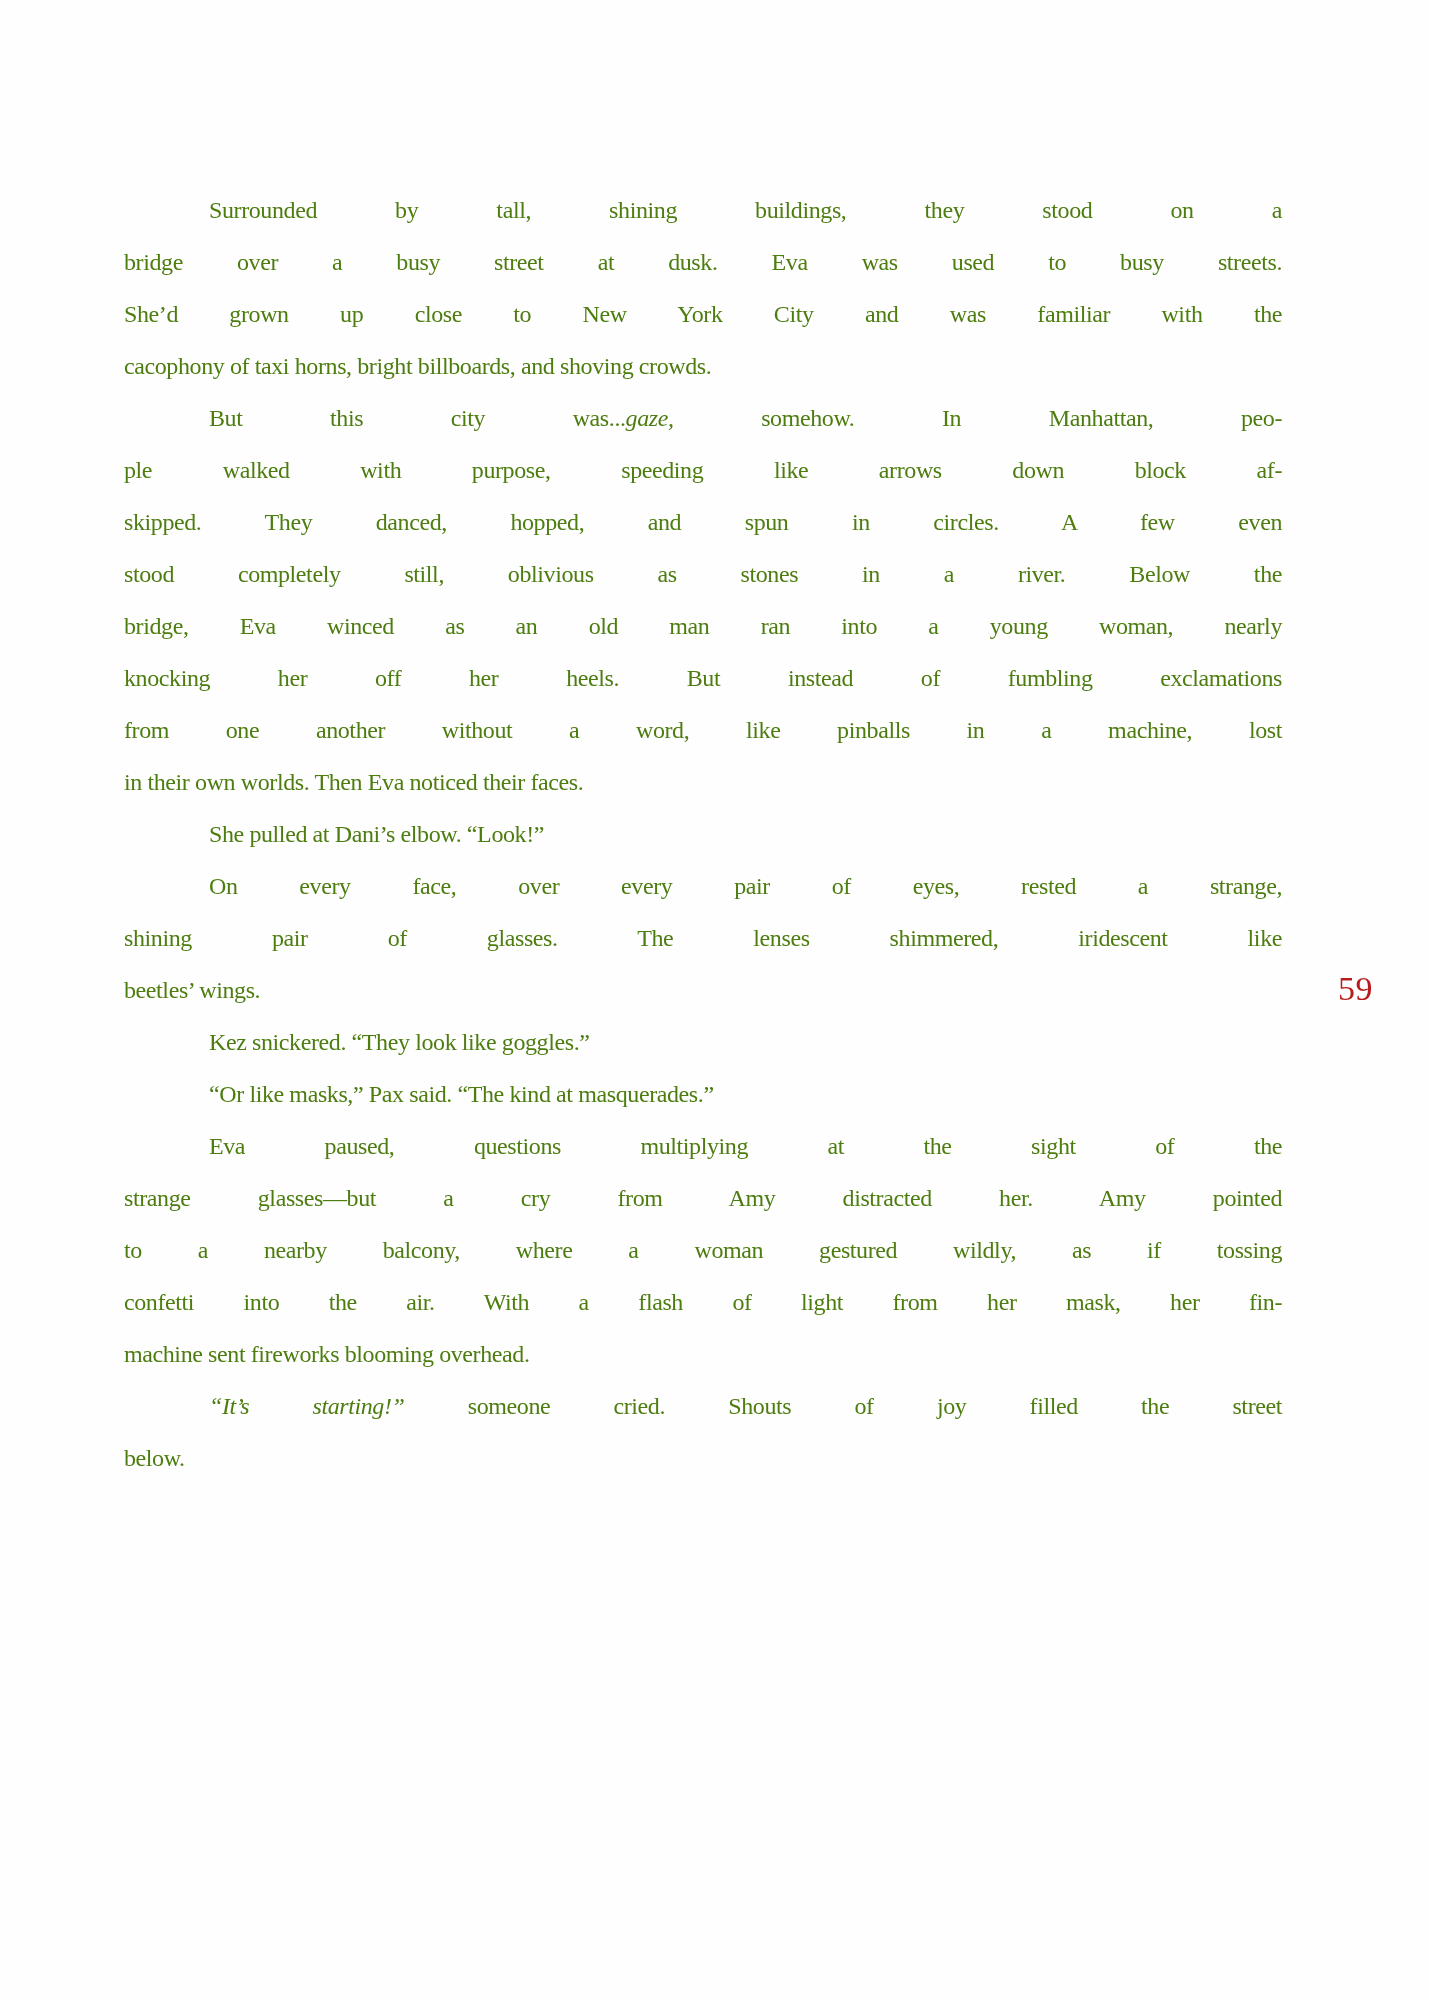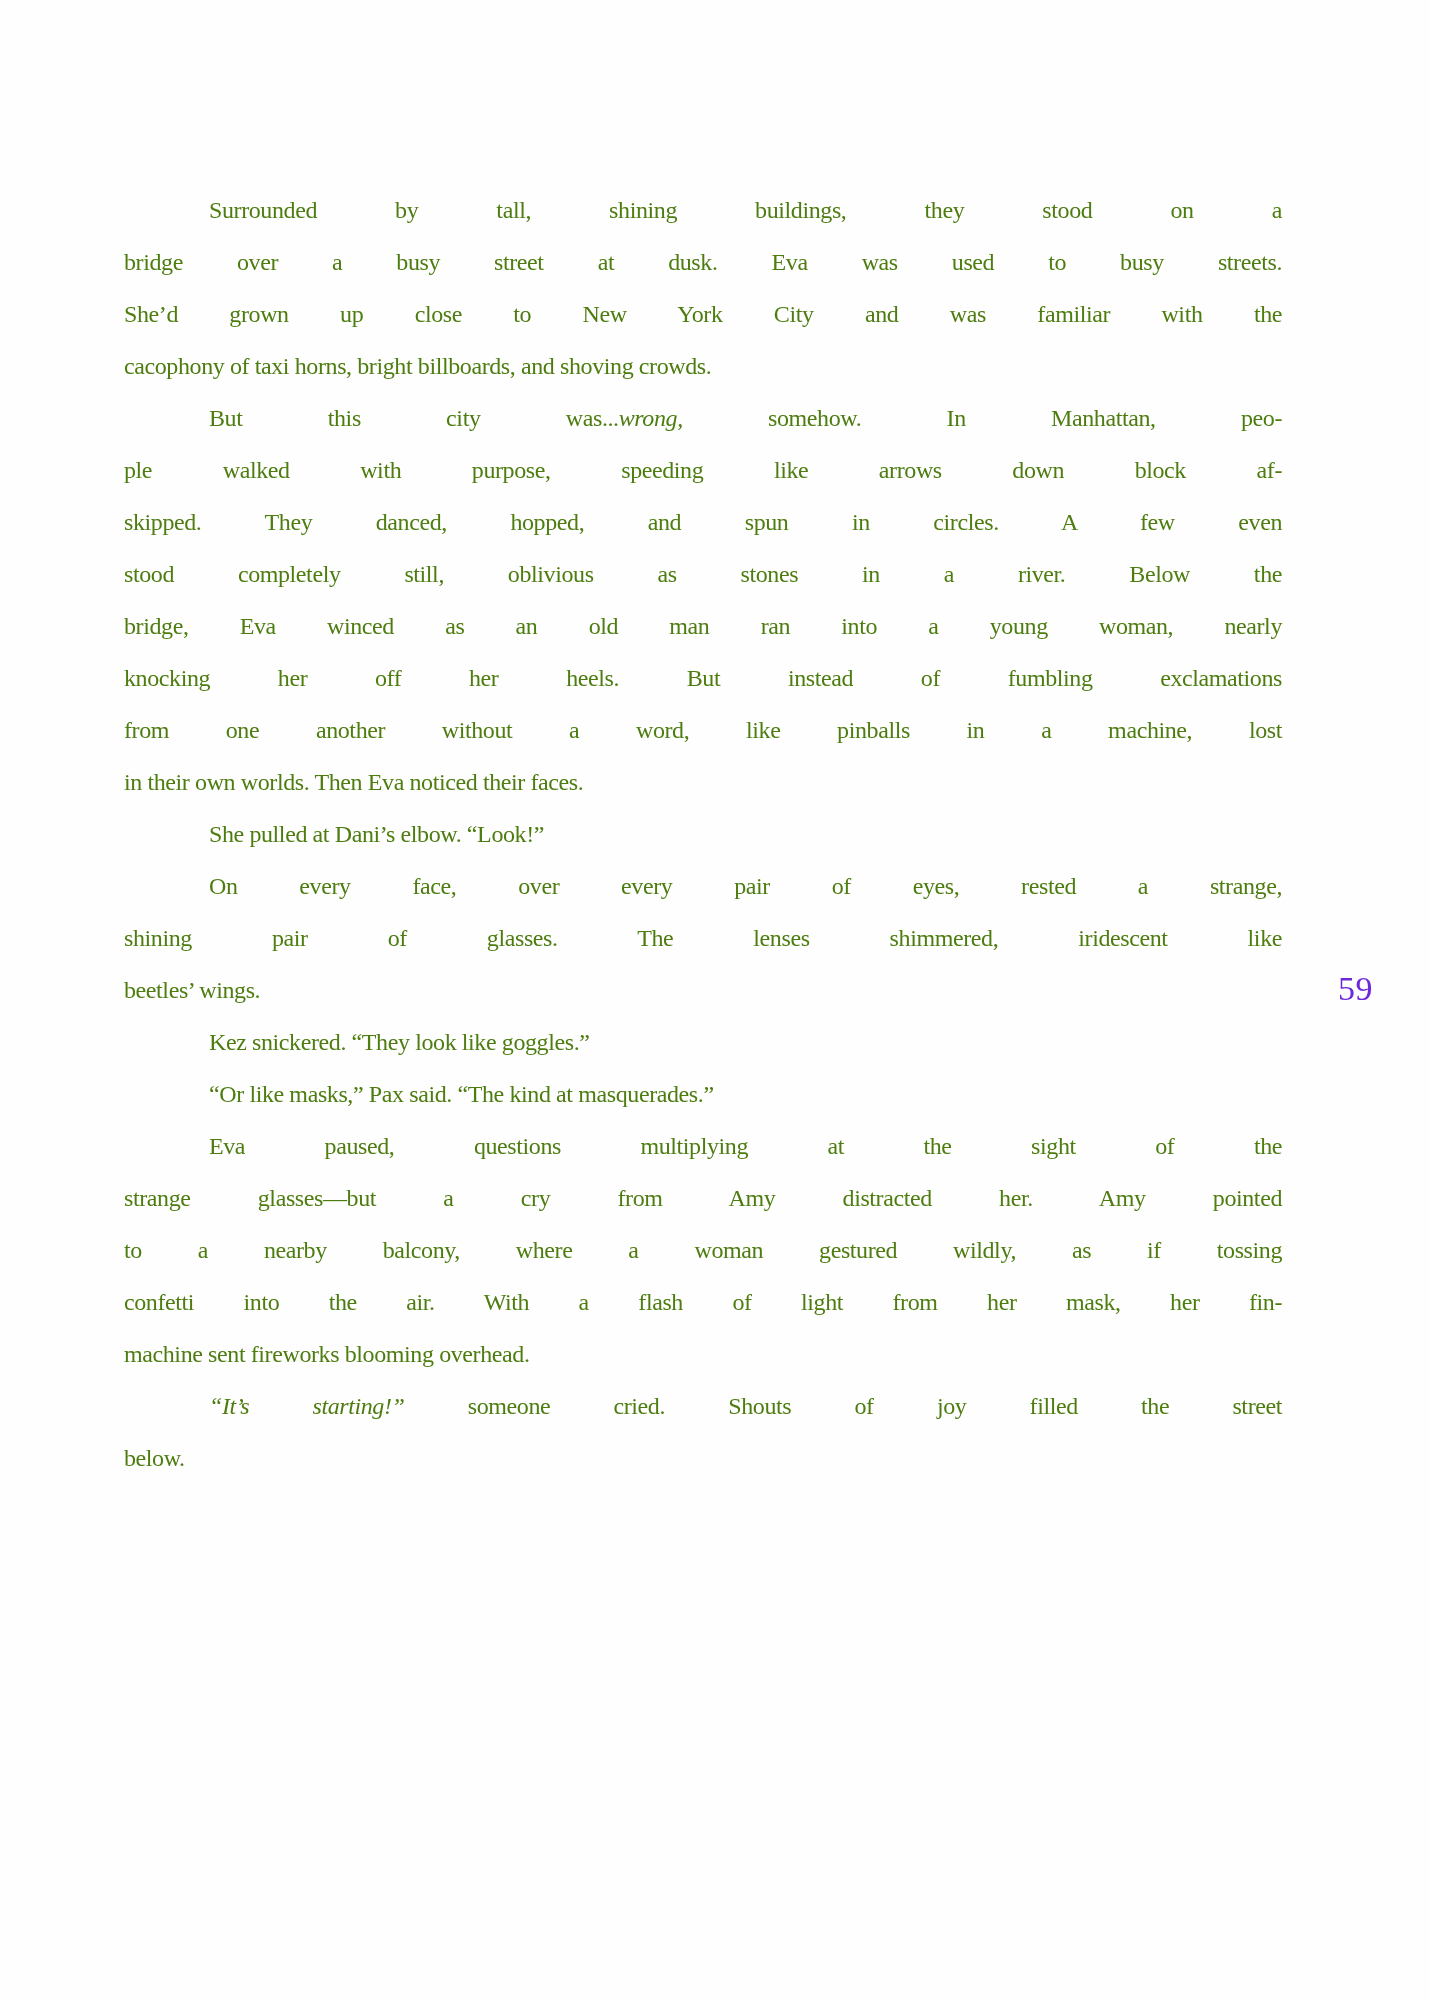--- a/index.html
+++ b/index.html
@@ -43,36 +43,36 @@
     font-style: italic;
   }
   .page-number {
     position: absolute;
     left: 1338px;
     top: 972px;
     width: 50px;
     font-size: 34px;
     line-height: 34px;
     letter-spacing: 0.5px;
-    color: #6d28d9;
+    color: #b91c1c;
   }
 </style>
 </head>
 <body>
 
 <div class="book-page">
   <div class="text-block">
       <div class="para">
         <div class="line just first"><span>Surrounded by tall, shining buildings, they stood on a</span></div>
         <div class="line just"><span>bridge over a busy street at dusk. Eva was used to busy streets.</span></div>
         <div class="line just"><span>She’d grown up close to New York City and was familiar with the</span></div>
         <div class="line"><span>cacophony of taxi horns, bright billboards, and shoving crowds.</span></div>
       </div>
       <div class="para">
-        <div class="line just first"><span>But this city was...</span><i>wrong,</i><span> somehow. In Manhattan, peo-</span></div>
+        <div class="line just first"><span>But this city was...</span><i>gaze,</i><span> somehow. In Manhattan, peo-</span></div>
         <div class="line just"><span>ple walked with purpose, speeding like arrows down block af-</span></div>
         <div class="line just"><span>skipped. They danced, hopped, and spun in circles. A few even</span></div>
         <div class="line just"><span>stood completely still, oblivious as stones in a river. Below the</span></div>
         <div class="line just"><span>bridge, Eva winced as an old man ran into a young woman, nearly</span></div>
         <div class="line just"><span>knocking her off her heels. But instead of fumbling exclamations</span></div>
         <div class="line just"><span>from one another without a word, like pinballs in a machine, lost</span></div>
         <div class="line"><span>in their own worlds. Then Eva noticed their faces.</span></div>
       </div>
       <div class="para">
         <div class="line first"><span>She pulled at Dani’s elbow. “Look!”</span></div>

